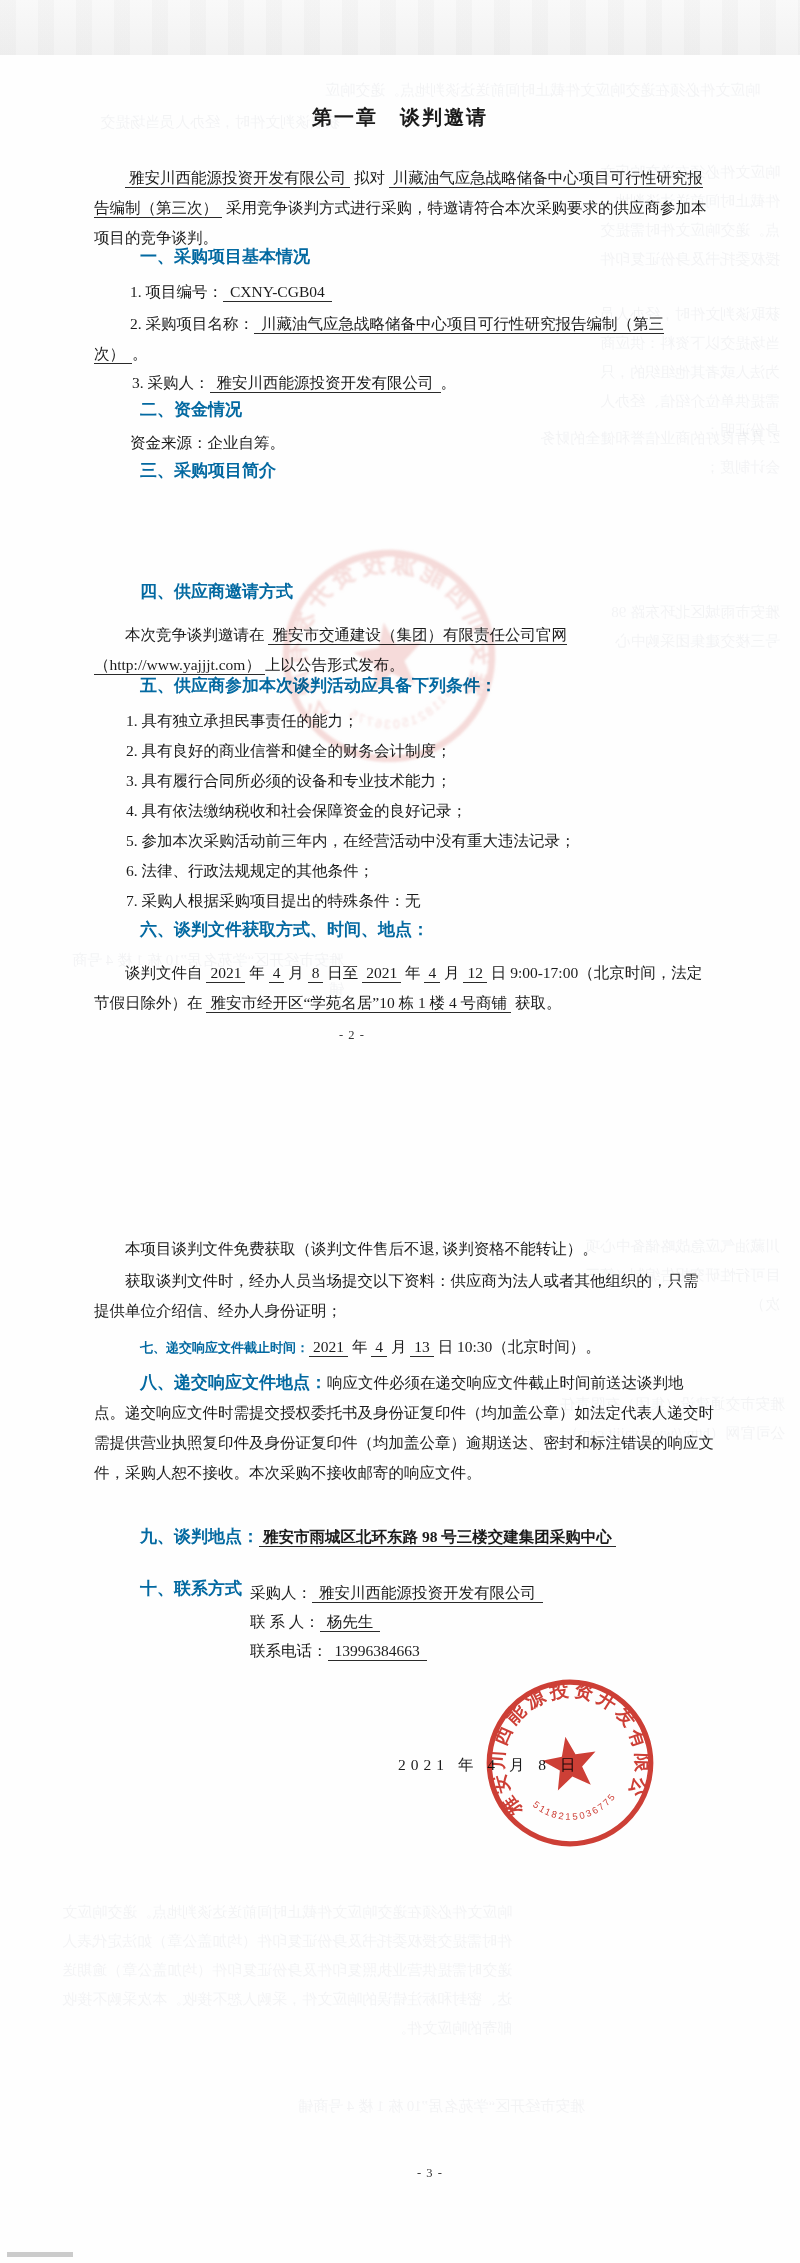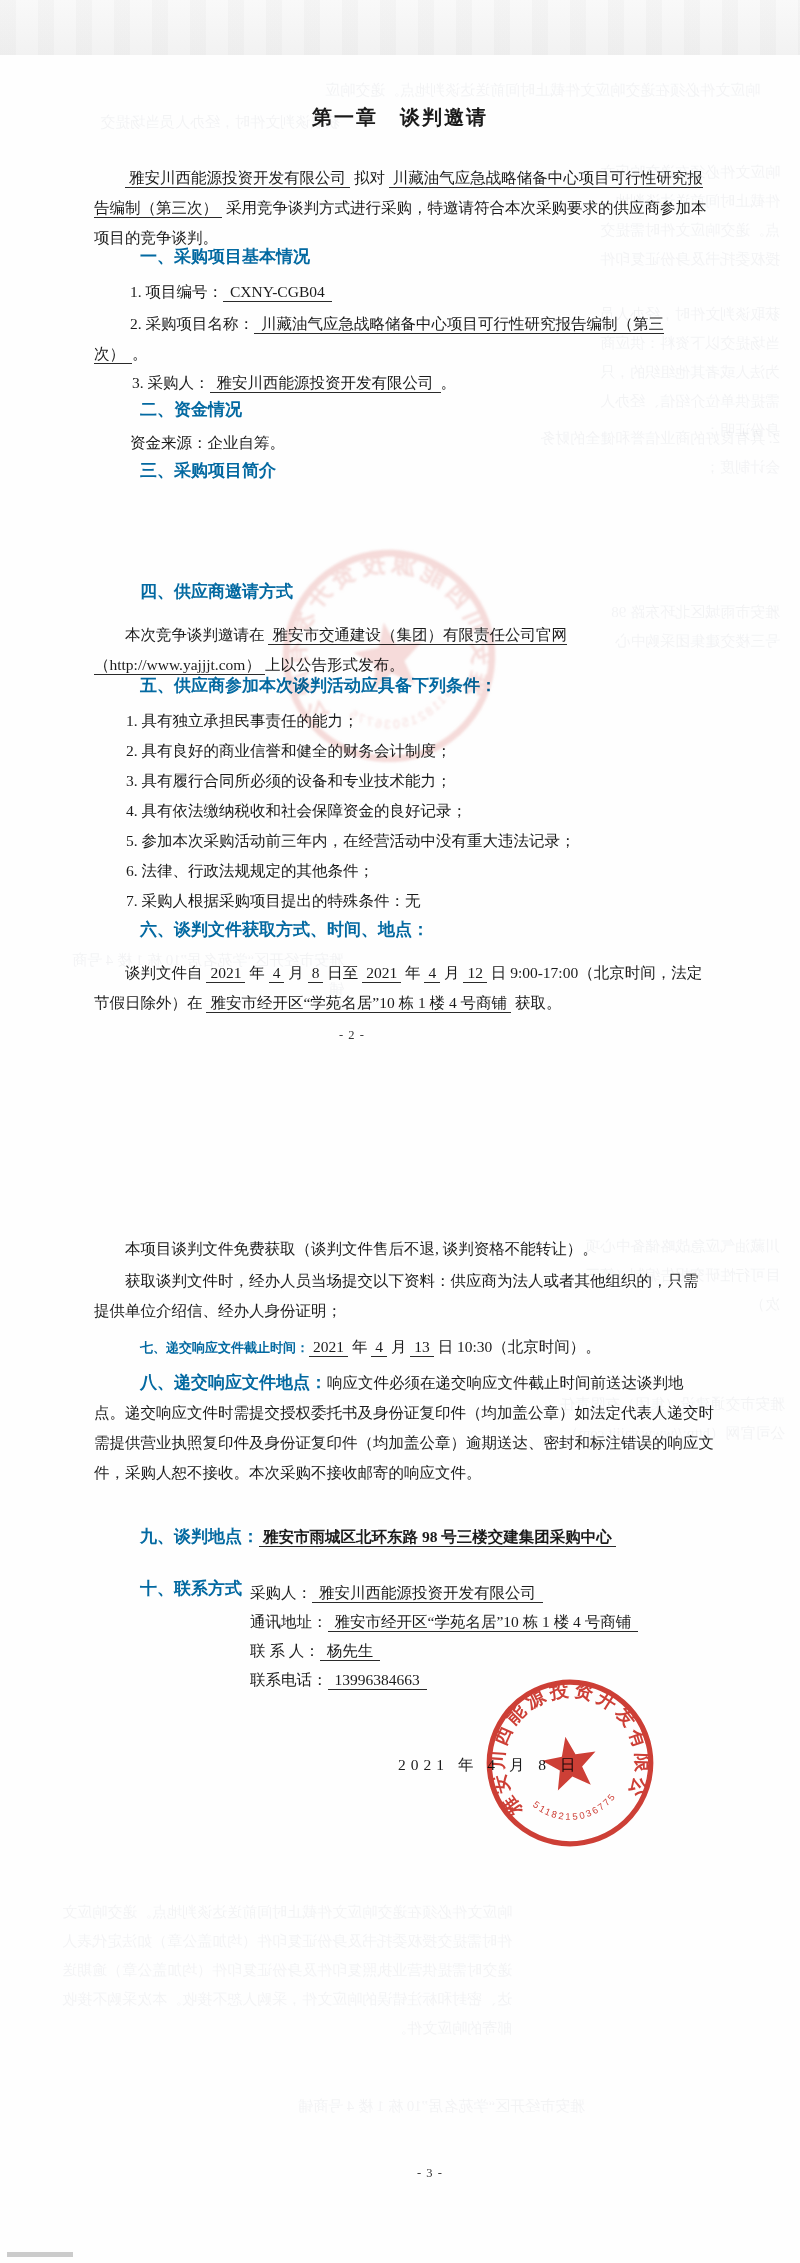--- a/index.html
+++ b/index.html
@@ -122,21 +122,20 @@
   </div>
 
   <div class="abs t" style="left:140px;top:1522px;width:620px;">
     <span class="h" style="font-size:17px;">九、谈判地点：</span><span class="u" style="font-weight:700;">雅安市雨城区北环东路 98 号三楼交建集团采购中心</span>
   </div>
 
   <div class="abs h" style="left:140px;top:1552px;margin-top:25px;">十、联系方式</div>
 
   <div class="abs t" style="left:202px;top:1578px;width:520px;line-height:29px;margin-left:48px;">
     <span style="display:block;"><span>采购人：</span><span class="uv">雅安川西能源投资开发有限公司</span></span>
-    <span style="display:block;"><span>通讯地址：</span><span class="uv">雅安市经开区“学苑名居”10 栋 1 楼 4 号商铺</span></span>
     <span style="display:block;"><span>联 系 人：</span><span class="uv">杨先生</span></span>
     <span style="display:block;"><span>联系电话：</span><span class="uv">13996384663</span></span>
   </div>
 
   <div class="abs t sign-date" style="left:398px;top:1750px;">2021 年 4 月 8 日</div>
 
   <svg class="seal-wrap seal-main" viewBox="0 0 200 200">
     <defs>
       <path id="arcTopM" d="M 42.7 140.2 A 70 70 0 1 1 157.3 140.2" fill="none"></path>
       <path id="arcBotM" d="M 50.9 134.4 A 60 60 0 0 0 149.1 134.4" fill="none"></path>

